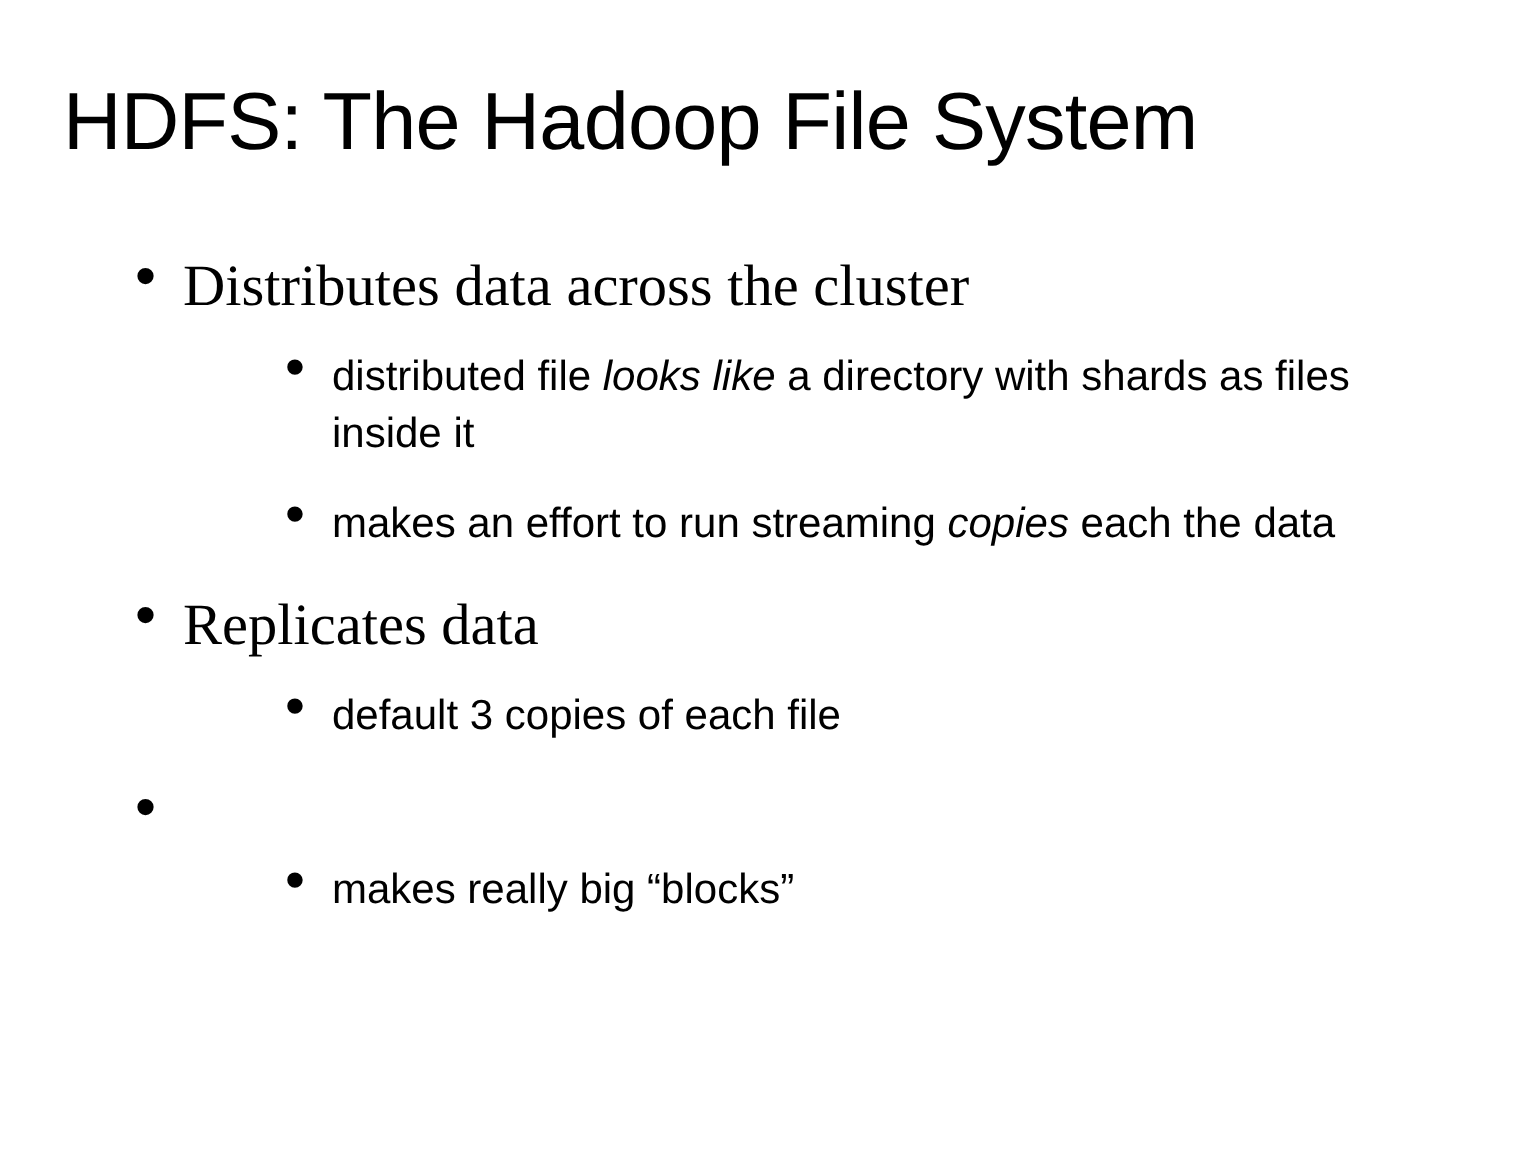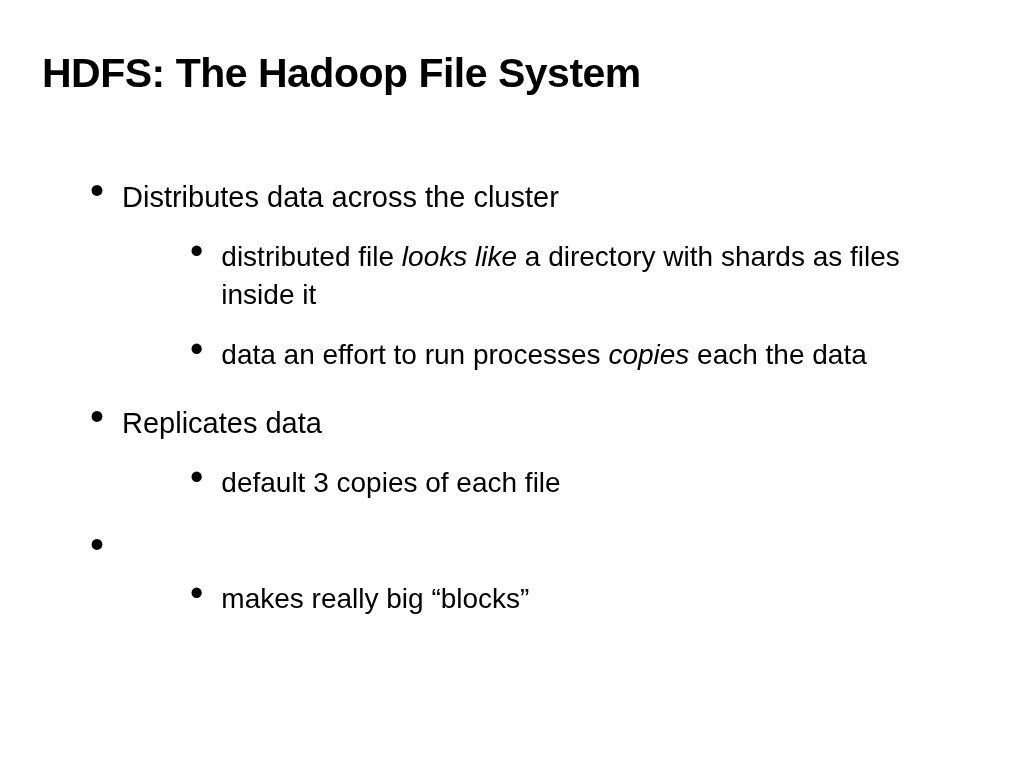--- a/index.html
+++ b/index.html
@@ -9,46 +9,47 @@
     }
     body {
       width: 1024px;
       height: 768px;
       background: #ffffff;
       font-family: Arial, Helvetica, sans-serif;
       color: #000000;
       padding: 50px 42px 40px 42px;
     }
     .title {
-      font-size: 41px;
-      font-weight: bold;
-      margin-bottom: 79px;
+      font-size: 54px;
+      font-weight: normal;
+      margin-bottom: 58px;
       letter-spacing: -0.5px;
     }
     .bullet-list {
       list-style: none;
     }
     .level1 {
       display: flex;
       align-items: flex-start;
       margin-top: 28px;
     }
     .level1:first-child {
       margin-top: 0;
     }
     .level1 .bullet-dot {
       font-size: 40px;
       line-height: 28px;
       margin-right: 18px;
       margin-left: 48px;
     }
     .level1 .bullet-text {
-      font-size: 29px;
+      font-size: 39px;
       line-height: 38px;
       padding-top: 2px;
+      font-family: Liberation Serif, serif;
     }
     .level2-container {
       margin-top: 10px;
     }
     .level2 {
       display: flex;
       align-items: flex-start;
       margin-top: 22px;
     }
     .level2 .bullet-dot {
@@ -82,21 +83,21 @@
   <li class="level2-container">
     <div class="level2">
       <span class="bullet-dot">•</span>
       <span class="bullet-text">
         <span>distributed file </span><span class="italic">looks like</span><span> a directory with shards as files inside it</span>
       </span>
     </div>
     <div class="level2">
       <span class="bullet-dot">•</span>
       <span class="bullet-text">
-        <span>data an effort to run processes </span><span class="italic">copies</span><span> each the data</span>
+        <span>makes an effort to run streaming </span><span class="italic">copies</span><span> each the data</span>
       </span>
     </div>
   </li>
 
   <li class="level1">
     <span class="bullet-dot">•</span>
     <span class="bullet-text">Replicates data</span>
   </li>
 
   <li class="level2-container">

